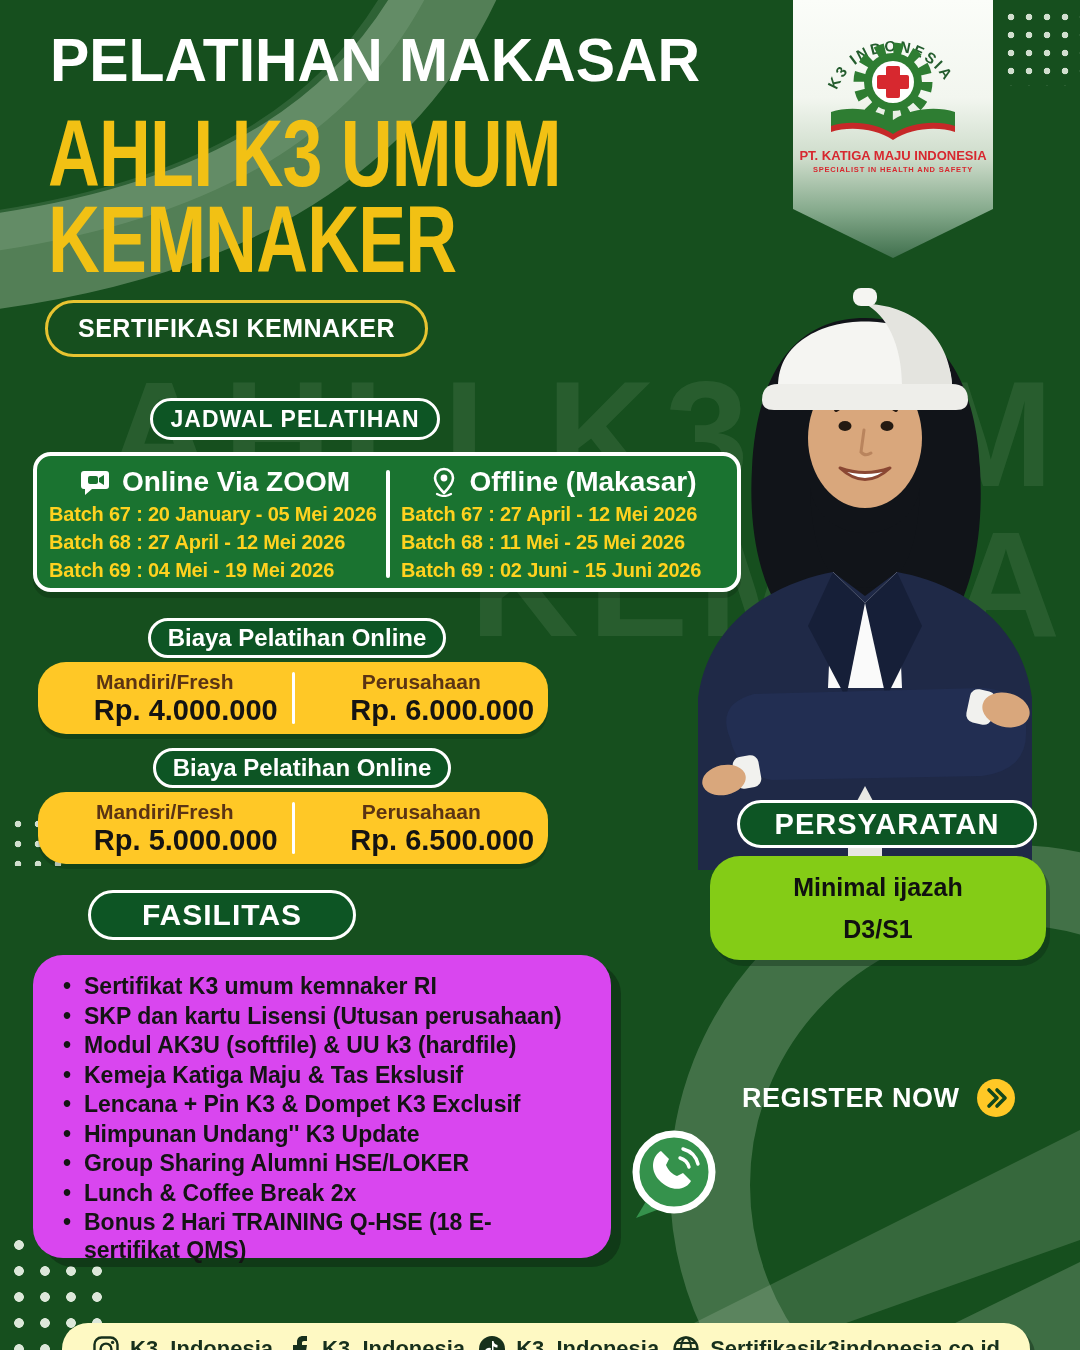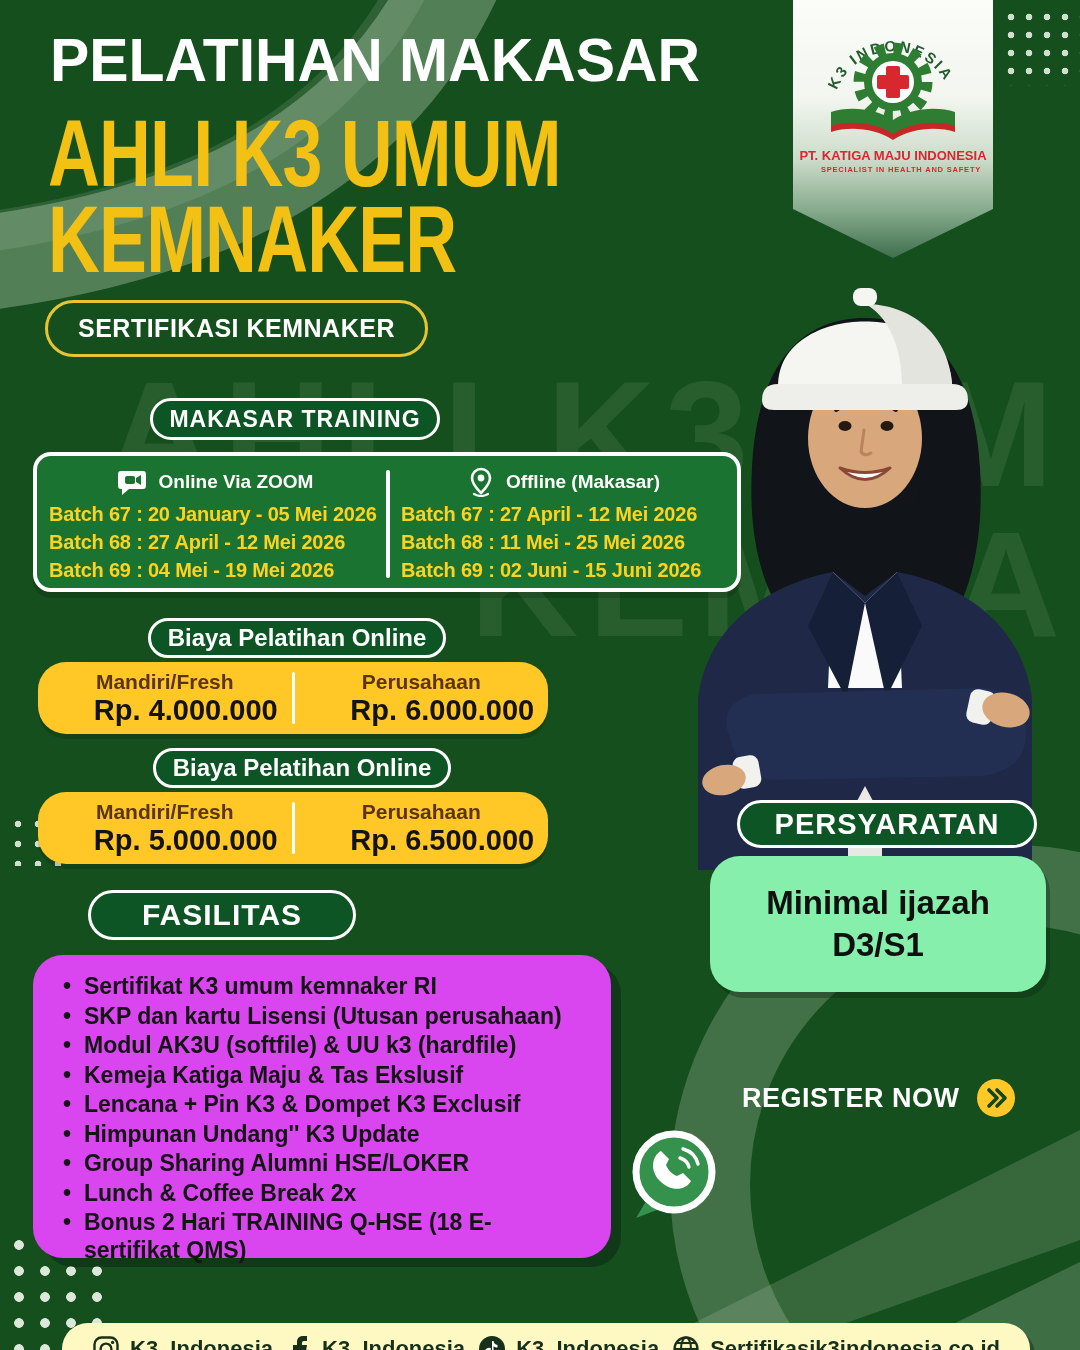--- a/index.html
+++ b/index.html
@@ -25,37 +25,37 @@
     font-size:25px;font-weight:700;letter-spacing:.5px;z-index:3;
   }
   
   .ribbon{
     position:absolute;left:793px;top:0;width:200px;height:258px;z-index:2;
     background:linear-gradient(180deg,#fbfdf9 0%,#f2f6ef 38%,#ccdbc9 62%,#84a98b 82%,#40704d 100%);
     -webkit-clip-path:polygon(0 0,100% 0,100% 81%,50% 100%,0 81%);
     clip-path:polygon(0 0,100% 0,100% 81%,50% 100%,0 81%);
   }
   .ribbon .company{position:absolute;left:0;top:148px;width:100%;text-align:center;font-size:13px;font-weight:800;color:#d7282f;letter-spacing:0;}
-  .ribbon .tagline{position:absolute;left:8px;top:165px;width:100%;text-align:center;font-size:7.5px;font-weight:700;color:#d7282f;letter-spacing:.8px;}
+  .ribbon .tagline{position:absolute;left:0;top:165px;width:100%;text-align:center;font-size:7.5px;font-weight:700;color:#d7282f;letter-spacing:.8px;}
   
   .pill{
     position:absolute;background:#0d5524;border:3px solid #fff;border-radius:28px;
     color:#fff;text-align:center;box-sizing:border-box;z-index:3;
     display:flex;align-items:center;justify-content:center;
   }
   
   .sched-box{
     position:absolute;left:33px;top:452px;width:708px;height:140px;z-index:2;
     background:#1a7330;border:4px solid #fff;border-radius:18px;box-sizing:border-box;
     box-shadow:0 6px 0 rgba(0,0,0,.15);
   }
   .sched-col{position:absolute;top:8px;height:124px;}
   .sched-col.left{left:8px;width:340px;}
   .sched-col.right{left:360px;width:334px;}
-  .sched-head{display:flex;align-items:center;justify-content:center;gap:12px;color:#fff;font-size:19px;font-weight:800;height:36px;}
+  .sched-head{display:flex;align-items:center;justify-content:center;gap:12px;color:#fff;font-size:28px;font-weight:800;height:36px;}
   .sched-div{position:absolute;left:349px;top:14px;width:4px;height:108px;background:#fff;border-radius:2px;}
   .batch{font-size:20px;font-weight:800;color:#ffd21f;line-height:28px;white-space:nowrap;padding-left:4px;letter-spacing:-.2px;}
   
   .price-box{
     position:absolute;left:38px;width:510px;height:72px;background:#ffc826;border-radius:28px;
     display:flex;align-items:stretch;z-index:2;box-shadow:0 5px 0 rgba(0,0,0,.14);
   }
   .price-cell{width:50%;display:flex;flex-direction:column;align-items:center;justify-content:center;}
   .price-label{font-size:21px;color:#5b3414;font-weight:600;line-height:24px;}
   .price-value{font-size:29px;font-weight:800;color:#131313;line-height:32px;margin-left:42px;}
@@ -64,23 +64,23 @@
   .fac-box{
     position:absolute;left:33px;top:955px;width:578px;height:303px;z-index:2;
     background:#d946ef;border-radius:30px;box-sizing:border-box;padding:18px 24px;
     box-shadow:10px 9px 0 rgba(9,38,16,.5);
   }
   .fac-box ul{margin:0;padding:0;list-style:none;}
   .fac-box li{position:relative;padding-left:27px;font-size:23px;font-weight:700;color:#141414;line-height:27.5px;margin-bottom:2px;}
   .fac-box li::before{content:"•";position:absolute;left:6px;top:0;}
   
   .req-box{
-    position:absolute;left:710px;top:856px;width:336px;height:136px;z-index:3;
-    background:#86efac;border-radius:30px;display:flex;align-items:center;justify-content:center;
-    text-align:center;font-size:33px;font-weight:800;color:#101010;box-sizing:border-box;padding:0 46px;
+    position:absolute;left:710px;top:856px;width:336px;height:104px;z-index:3;
+    background:#84cc16;border-radius:30px;display:flex;align-items:center;justify-content:center;
+    text-align:center;font-size:25px;font-weight:800;color:#101010;box-sizing:border-box;padding:0 46px;
     line-height:42px;box-shadow:4px 6px 0 rgba(9,38,16,.35);
   }
   
   .register-row{position:absolute;left:742px;top:1078px;display:flex;align-items:center;gap:16px;z-index:3;}
   .register-label{font-size:27px;font-weight:800;color:#fff;letter-spacing:.5px;white-space:nowrap;}
   .phone-pill{
     position:absolute;left:692px;top:1122px;width:354px;height:96px;z-index:3;
     background:#136127;border:4px solid #fff;border-radius:50px;box-sizing:border-box;
     display:flex;flex-direction:column;justify-content:center;padding-left:52px;
     box-shadow:0 6px 0 rgba(0,0,0,.2);
@@ -176,21 +176,21 @@
     <path d="M247,314 L215,345 L236,440 L272,368 Z" fill="#161f38"></path>
 
     <path d="M80,480 q-14,-34 24,-44 l230,-6 q44,4 42,42 q2,40 -44,46 l-210,4 q-34,-6 -42,-42 z" fill="#222e52"></path>
     <rect x="318" y="432" width="26" height="34" rx="8" fill="#f1f1ee" transform="rotate(12 331 449)"></rect>
     <ellipse cx="356" cy="452" rx="24" ry="17" fill="#d9a77c" transform="rotate(14 356 452)"></ellipse>
     <rect x="84" y="498" width="26" height="32" rx="8" fill="#f1f1ee" transform="rotate(-10 97 514)"></rect>
     <ellipse cx="74" cy="522" rx="22" ry="15" fill="#d9a77c" transform="rotate(-12 74 522)"></ellipse>
     <path d="M198,560 L215,528 L232,560 L232,612 L198,612 Z" fill="#e8e8e4"></path>
   </svg>
 
-  <div class="pill" style="left:150px;top:398px;width:290px;height:42px;font-size:23px;font-weight:800;letter-spacing:1px;">MAKASAR TRAINING</div>
+  <div class="pill" style="left:150px;top:398px;width:290px;height:42px;font-size:23px;font-weight:800;letter-spacing:1px;">JADWAL PELATIHAN</div>
 
   <div class="sched-box">
     <div class="sched-col left">
       <div class="sched-head">
         <svg width="30" height="30" viewBox="0 0 30 30">
           <path d="M4,4 h22 a3,3 0 0 1 3,3 v12 a3,3 0 0 1 -3,3 h-14 l-7,6 v-6 h-1 a3,3 0 0 1 -3,-3 v-12 a3,3 0 0 1 3,-3 z" fill="#ffffff"></path>
           <rect x="8" y="9" width="10" height="8" rx="2" fill="#1a7330"></rect>
           <path d="M19,11 l5,-3 v10 l-5,-3 z" fill="#1a7330"></path>
         </svg>
         <span>Online Via ZOOM</span>

